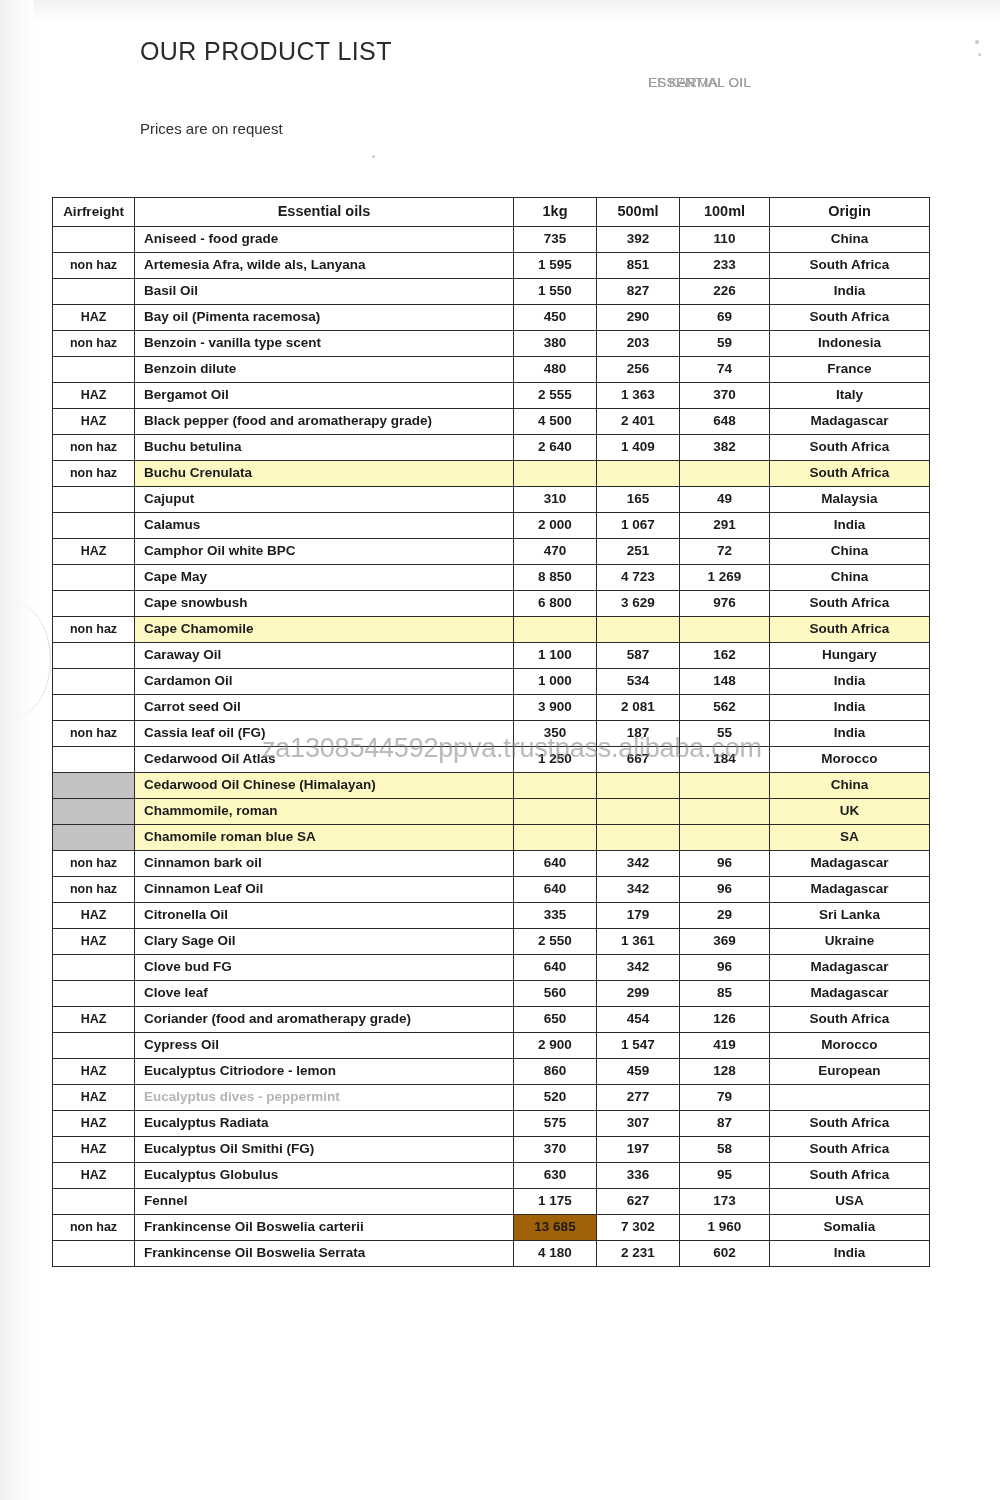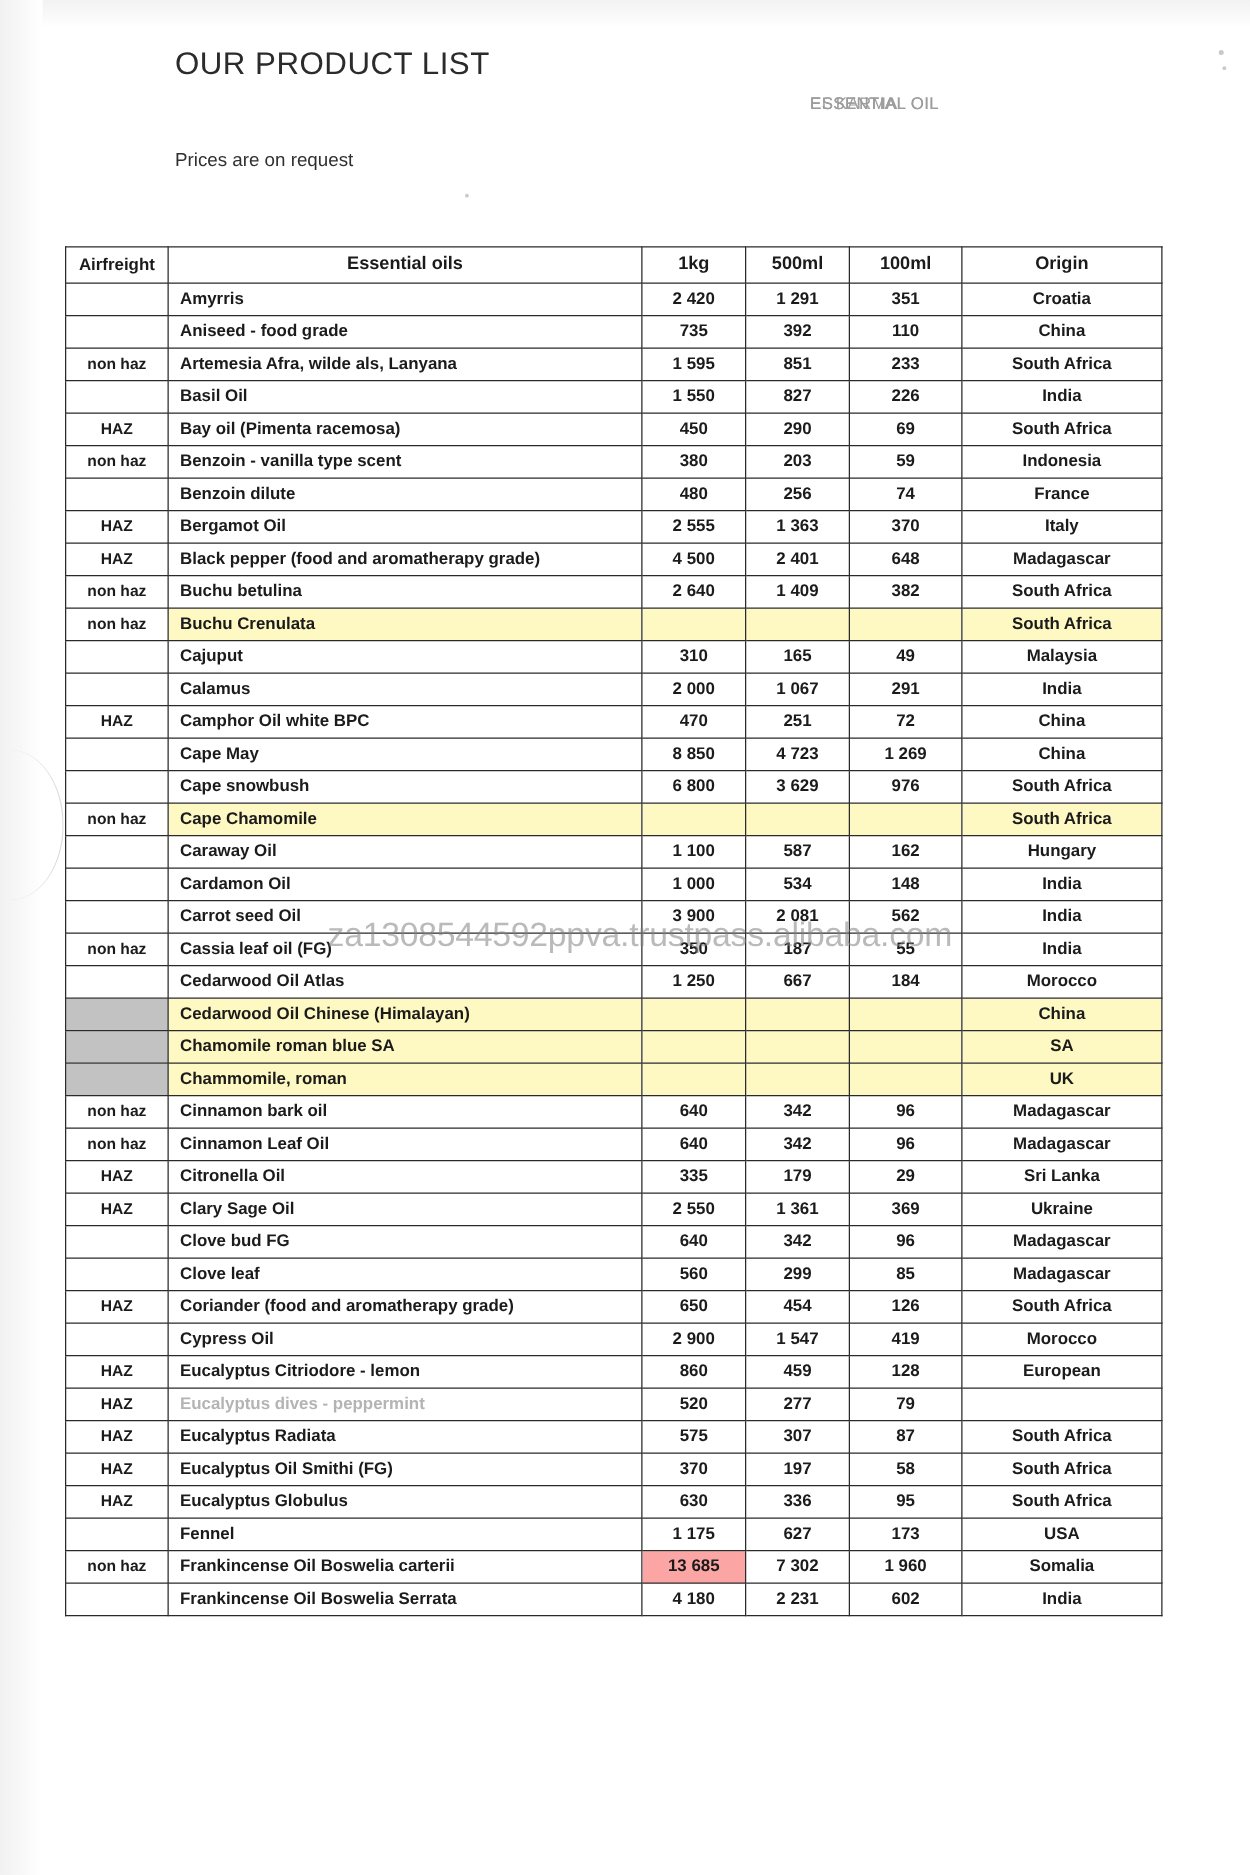--- a/index.html
+++ b/index.html
@@ -96,21 +96,21 @@
   td.origin{text-align:center;}
 
   
   tr.shaded td{background:#fef9c3;}
   tr.shaded td.air{background:#c2c2c2;}
   tr.shaded-air-white td.air{background:#ffffff;}
 
   
   td.faded{color:#b4b4b4;}
   
-  td.hl{background:#fca5a5;}
+  td.hl{background:#a16207;}
 
   
   .watermark{
     position:absolute;left:262px;top:733px;
     font-size:27px;
     color:rgba(130,130,130,.55);
     letter-spacing:-.2px;
     white-space:nowrap;
     pointer-events:none;
     font-family:"Liberation Sans", sans-serif;
@@ -151,28 +151,20 @@
       <th>Essential oils</th>
       <th>1kg</th>
       <th>500ml</th>
       <th>100ml</th>
       <th>Origin</th>
     </tr>
   </thead>
   <tbody id="table-body">
       <tr>
         <td class="air"></td>
-        <td class="name">Amyrris</td>
-        <td class="num">2 420</td>
-        <td class="num">1 291</td>
-        <td class="num">351</td>
-        <td class="origin">Croatia</td>
-      </tr>
-      <tr>
-        <td class="air"></td>
         <td class="name">Aniseed  - food grade</td>
         <td class="num">735</td>
         <td class="num">392</td>
         <td class="num">110</td>
         <td class="origin">China</td>
       </tr>
       <tr>
         <td class="air">non haz</td>
         <td class="name">Artemesia Afra, wilde als, Lanyana</td>
         <td class="num">1 595</td>
@@ -335,33 +327,33 @@
       <tr class="shaded">
         <td class="air"></td>
         <td class="name">Cedarwood Oil Chinese (Himalayan)</td>
         <td class="num"></td>
         <td class="num"></td>
         <td class="num"></td>
         <td class="origin">China</td>
       </tr>
       <tr class="shaded">
         <td class="air"></td>
+        <td class="name">Chammomile, roman</td>
+        <td class="num"></td>
+        <td class="num"></td>
+        <td class="num"></td>
+        <td class="origin">UK</td>
+      </tr>
+      <tr class="shaded">
+        <td class="air"></td>
         <td class="name">Chamomile roman blue SA</td>
         <td class="num"></td>
         <td class="num"></td>
         <td class="num"></td>
         <td class="origin">SA</td>
-      </tr>
-      <tr class="shaded">
-        <td class="air"></td>
-        <td class="name">Chammomile, roman</td>
-        <td class="num"></td>
-        <td class="num"></td>
-        <td class="num"></td>
-        <td class="origin">UK</td>
       </tr>
       <tr>
         <td class="air">non haz</td>
         <td class="name">Cinnamon bark oil</td>
         <td class="num">640</td>
         <td class="num">342</td>
         <td class="num">96</td>
         <td class="origin">Madagascar</td>
       </tr>
       <tr>

